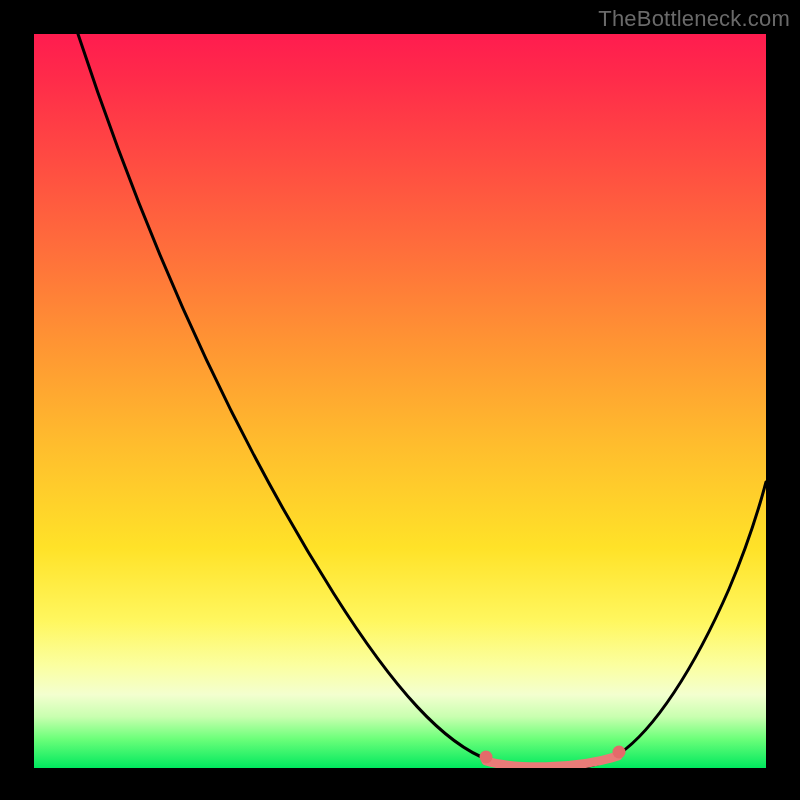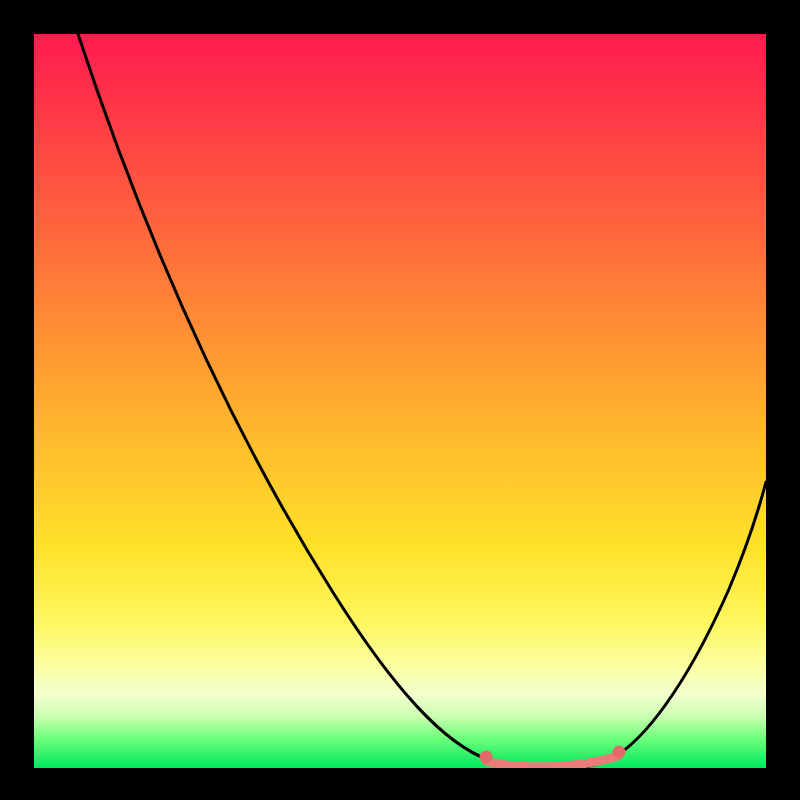--- a/index.html
+++ b/index.html
@@ -59,20 +59,21 @@
     width: 732px;
     height: 734px;
     z-index: 3;
   }
 </style>
 </head>
 <body>
 
 <div class="frame">
 
+  <div class="watermark">TheBottleneck.com</div>
 
   <div class="plot-area">
 
     <svg class="curve" viewBox="0 0 732 734" preserveAspectRatio="none">
 
       <path d="M 44 0
                C 100 170, 180 370, 300 560
                C 360 655, 410 710, 455 726
                C 500 740, 555 740, 585 720
                C 620 696, 660 635, 695 555

